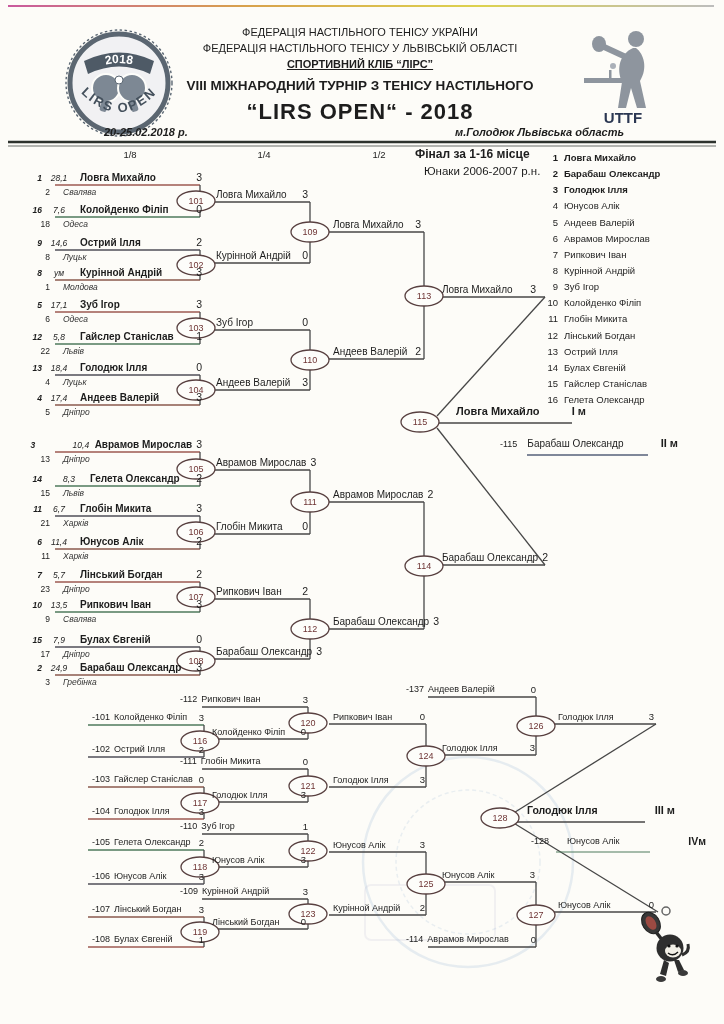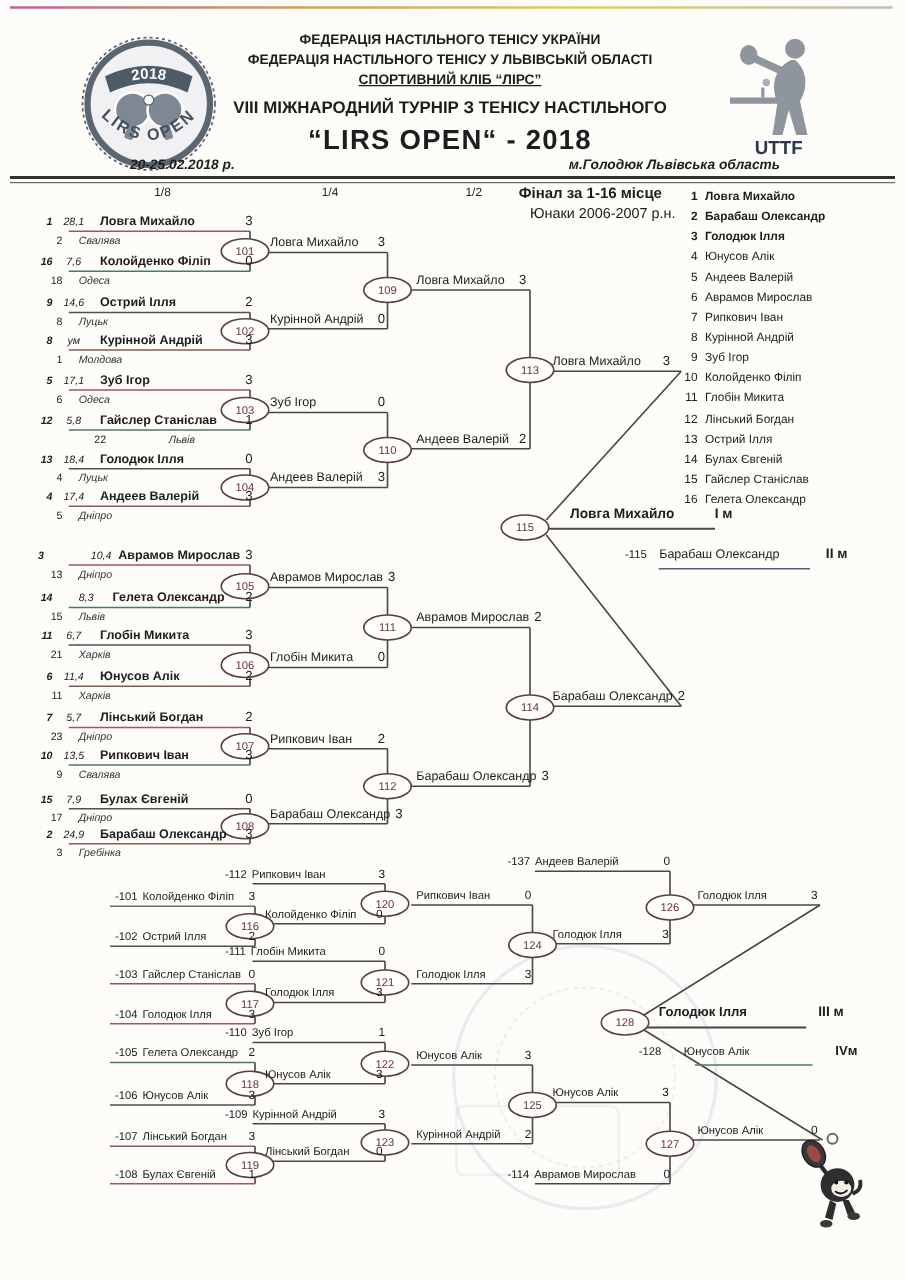--- a/index.html
+++ b/index.html
@@ -2,21 +2,21 @@
 <html><head>
 <meta charset="utf-8">
 <style>
   html,body{margin:0;padding:0;background:#e9e9e6;}
   #page{position:relative;width:724px;height:1024px;background:#fdfcf8;overflow:hidden;
         font-family:"Liberation Sans","DejaVu Sans",sans-serif;color:#1d1d1d;}
   .abs{position:absolute;white-space:nowrap;}
   #topline{position:absolute;left:8px;top:5px;width:706px;height:2px;
            background:linear-gradient(90deg,#c95a9e,#d8a14c,#ddd24e,#bdbdbd);}
   #hdr{position:absolute;left:180px;top:24px;width:360px;text-align:center;}
-  .fed{font-size:11px;font-weight:bold;line-height:16px;}
+  .fed{font-size:11px;font-weight:normal;line-height:16px;}
   .club{font-size:11px;font-weight:bold;text-decoration:underline;line-height:16px;}
   .tourn{font-size:13.5px;font-weight:bold;margin-top:6px;}
   .title{font-size:22px;font-weight:bold;letter-spacing:1px;margin-top:6px;}
   .dateline{font-size:11px;font-weight:bold;font-style:italic;}
   .rlabel{font-size:9.5px;color:#222;text-align:center;}
   .finlabel{font-size:12px;font-weight:bold;}
   .agelabel{font-size:11.5px;}
   .row{position:absolute;display:flex;justify-content:space-between;align-items:baseline;line-height:11px;}
   .nm{font-size:10px;font-weight:bold;white-space:nowrap;}
   .sc{font-size:10.5px;margin-left:4px;}
@@ -368,21 +368,21 @@
       <div class="row" style="left: 26px; top: 314px; width: 130px; justify-content: flex-start;">
         <span class="subn" style="width: 24px;">6</span>
         <span class="subc" style="margin-left: 13px;">Одеса</span>
       </div>
       <div class="row" style="left: 26px; top: 331px; width: 176px;">
         <span class="seed" style="width: 16px;">12</span>
         <span class="rat" style="width: 34px;">5,8</span>
         <span class="nm" style="flex: 1 1 0%; margin-left: 4px;">Гайслер Станіслав</span>
         <span class="sc">1</span>
       </div>
-      <div class="row" style="left: 26px; top: 346px; width: 130px; justify-content: flex-end; gap: 37px;">
+      <div class="row" style="left: 26px; top: 346px; width: 130px; justify-content: flex-start;">
         <span class="subn" style="width: 24px;">22</span>
         <span class="subc" style="margin-left: 13px;">Львів</span>
       </div>
       <div class="row" style="left: 26px; top: 362px; width: 176px;">
         <span class="seed" style="width: 16px;">13</span>
         <span class="rat" style="width: 34px;">18,4</span>
         <span class="nm" style="flex: 1 1 0%; margin-left: 4px;">Голодюк Ілля</span>
         <span class="sc">0</span>
       </div>
       <div class="row" style="left: 26px; top: 377px; width: 130px; justify-content: flex-start;">
@@ -687,21 +687,21 @@
         <span class="sc">3</span>
       </div>
       <div class="row cz" style="left: 558px; top: 899px; width: 96px;">
         <span class="wnm">Юнусов Алік</span>
         <span class="sc">0</span>
       </div>
       <div class="row" style="left: 527px; top: 805px; width: 148px;">
         <span class="chname" style="font-size: 10.5px;">Голодюк Ілля</span>
         <span class="place">ІІІ м</span>
       </div>
-      <div class="row cz" style="left: 511px; top: 836px; width: 175px; align-items: flex-end;">
+      <div class="row cz" style="left: 531px; top: 836px; width: 175px; align-items: flex-end;">
         <span class="tag">-128</span>
         <span class="wnm" style="flex: 1 1 0%; margin-left: 14px;">Юнусов Алік</span>
         <span class="place" style="font-size: 10.5px;">IVм</span>
       </div>
       <div class="row" style="left: 536px; top: 152px; width: 150px; justify-content: flex-start;">
         <span class="st-num bold" style="width: 22px;">1</span>
         <span class="st-nm bold" style="margin-left: 6px;">Ловга Михайло</span>
       </div>
       <div class="row" style="left: 536px; top: 168px; width: 150px; justify-content: flex-start;">
         <span class="st-num bold" style="width: 22px;">2</span>

